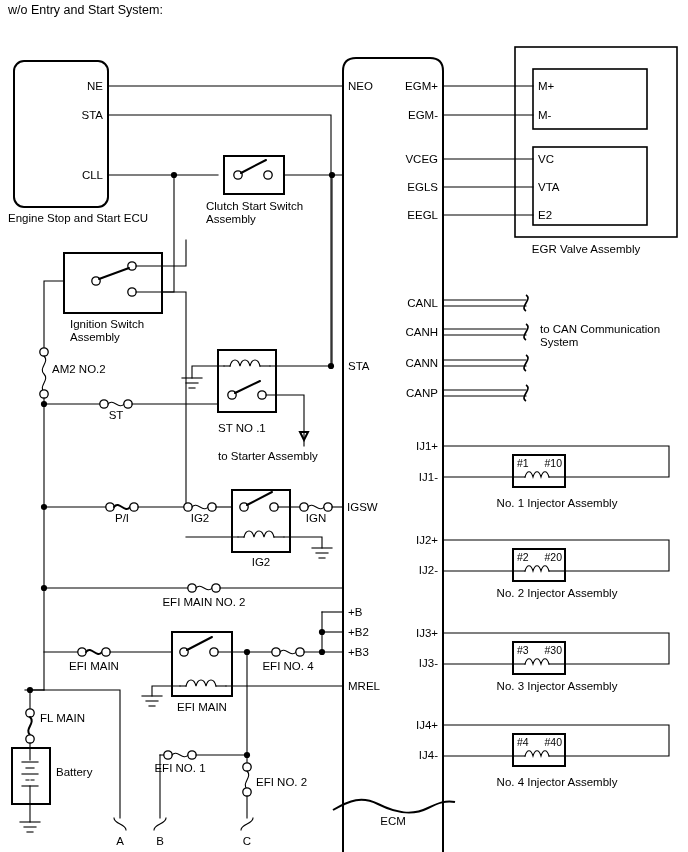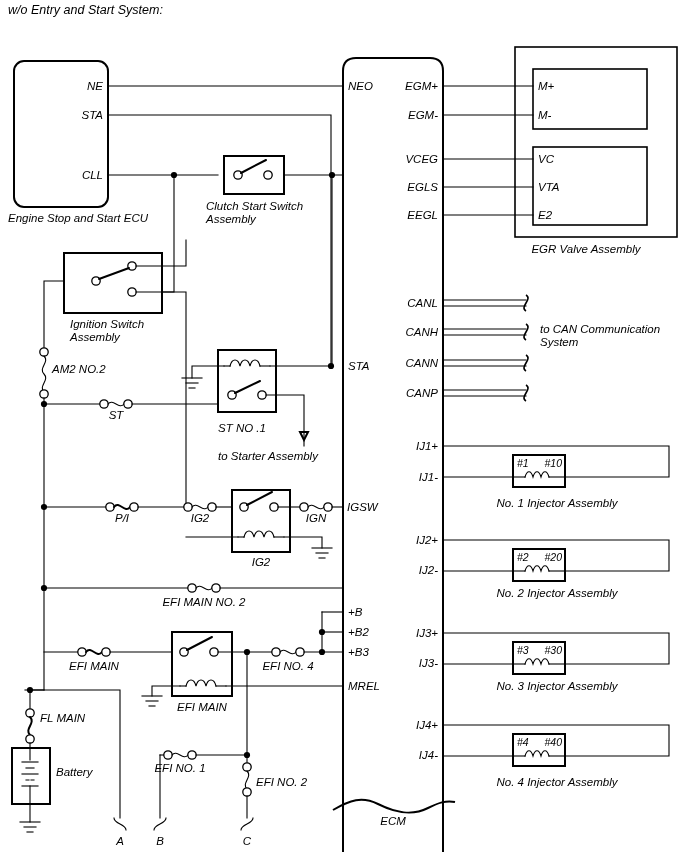--- a/index.html
+++ b/index.html
@@ -2,21 +2,21 @@
 <html><head>
 <meta charset="utf-8">
 <title>Wiring Diagram</title>
 <style>
   html,body{margin:0;padding:0;background:#ffffff;}
   body{
     width:688px;height:852px;overflow:hidden;position:relative;
     font-family:"Liberation Sans","DejaVu Sans",sans-serif;
     color:#000000;
   }
-  #root{position:absolute;left:0;top:0;width:636px;height:852px;font-style:italic;}
+  #root{position:absolute;left:0;top:0;width:636px;height:852px;}
   svg.sheet{position:absolute;left:0;top:0;width:688px;height:852px;}
   .ln{stroke:#000;stroke-width:1.1;fill:none;stroke-linecap:square;}
   .ln-box{stroke:#000;stroke-width:2;fill:none;}
   .ln-box-thin{stroke:#000;stroke-width:1.6;fill:none;}
   .ln-thick{stroke:#000;stroke-width:2;fill:none;stroke-linecap:round;}
   .dot{fill:#000;}
   .oc{fill:#fff;stroke:#000;stroke-width:1.3;}
   .txt{font-family:"Liberation Sans","DejaVu Sans",sans-serif;font-size:11.5px;fill:#000;}
   .txt-hdr{font-family:"Liberation Sans","DejaVu Sans",sans-serif;font-size:12.5px;fill:#000;}
   .txt-sm{font-family:"Liberation Sans","DejaVu Sans",sans-serif;font-size:10.5px;fill:#000;}

